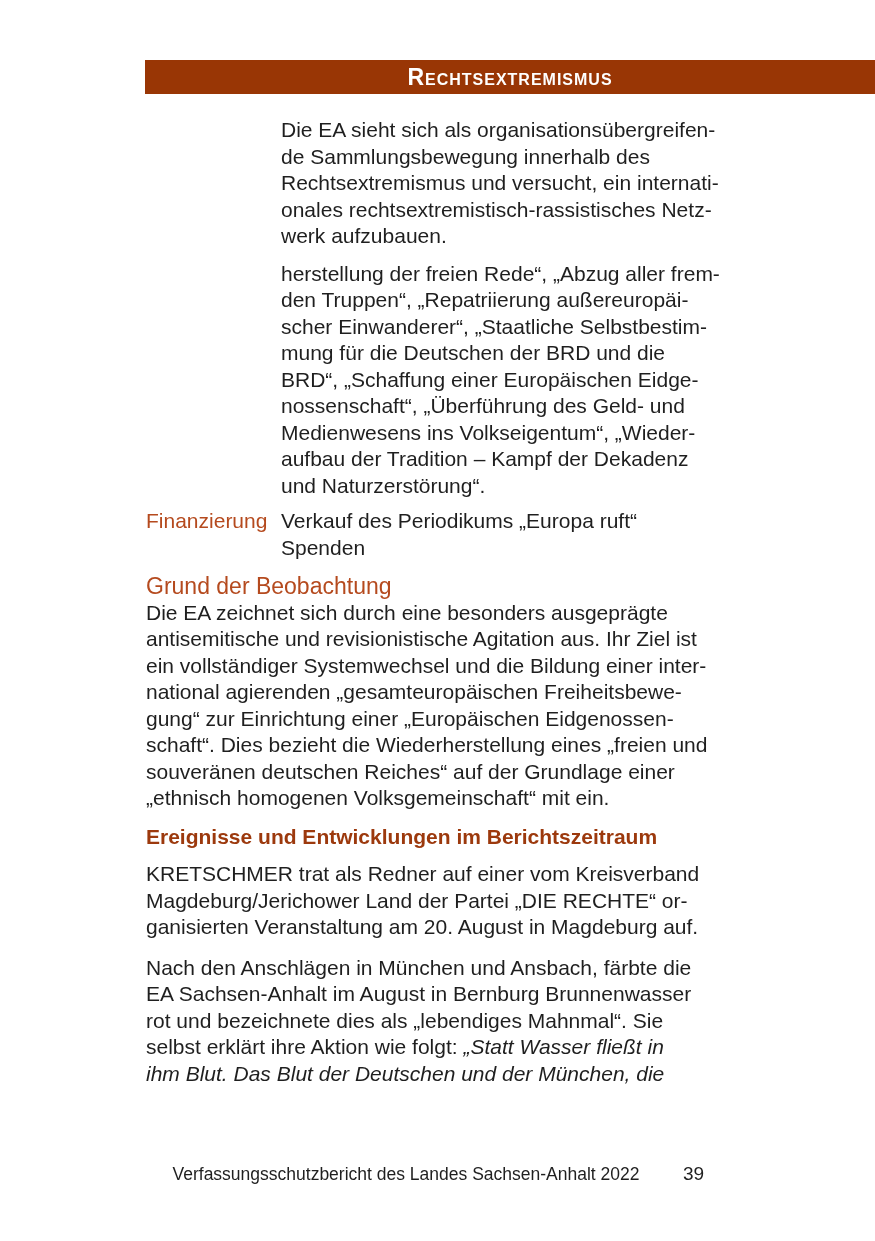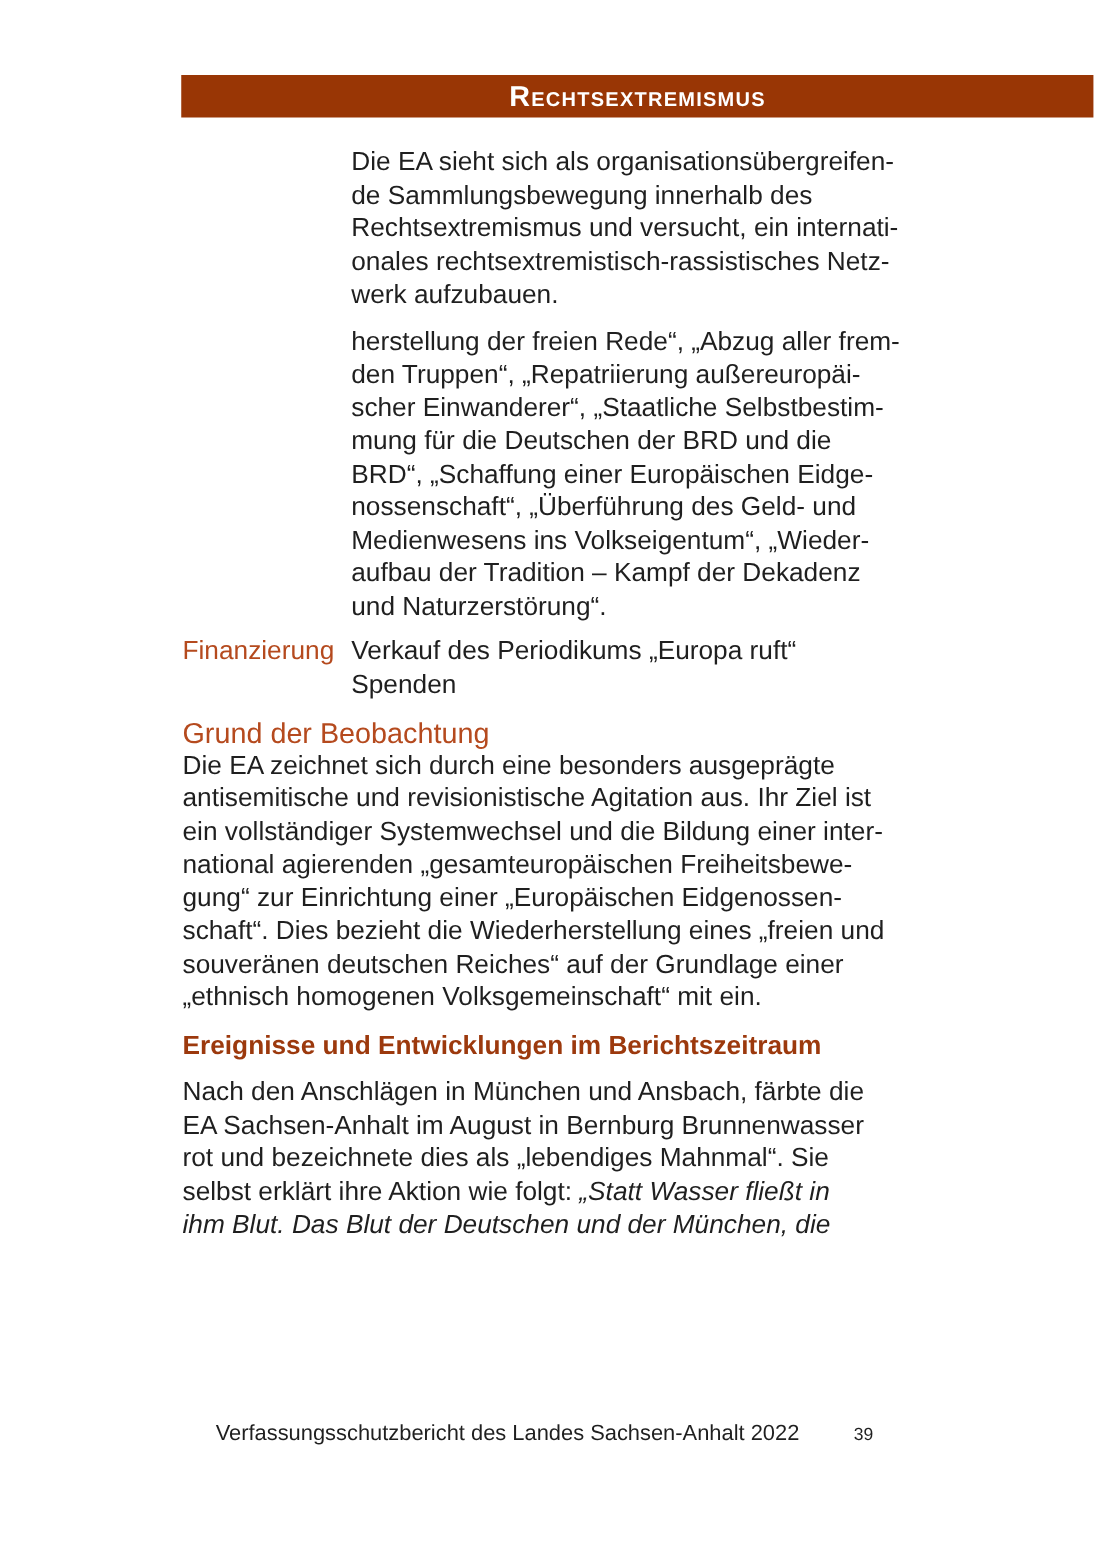--- a/index.html
+++ b/index.html
@@ -33,21 +33,21 @@
   .section-heading {
     font-size:21px; font-weight:bold; color:#9c390d;
     margin:12px 0 11px 0; line-height:26.5px;
   }
   .spaced { margin:0 0 14px 0; }
   .footer {
     position:absolute; top:1136px; left:146px; width:620px;
     display:flex; align-items:baseline; font-size:17.5px; color:#1f1f1f;
   }
   .footer-text { width:520px; text-align:center; }
-  .footer-page { font-size:14px; padding-left:17px; }
+  .footer-page { font-size:19px; padding-left:17px;margin-top:27px; }
   em { font-style:italic; }
 </style>
 </head>
 <body>
 
 <div class="page">
 
   <header class="banner">
     <span class="banner-title">Rechtsextremismus</span>
   </header>
@@ -83,20 +83,23 @@
 ein vollständiger Systemwechsel und die Bildung einer inter-
 national agierenden „gesamteuropäischen Freiheitsbewe-
 gung“ zur Einrichtung einer „Europäischen Eidgenossen-
 schaft“. Dies bezieht die Wiederherstellung eines „freien und
 souveränen deutschen Reiches“ auf der Grundlage einer
 „ethnisch homogenen Volksgemeinschaft“ mit ein.</p>
     </section>
 
     <section>
       <h2 class="section-heading">Ereignisse und Entwicklungen im Berichtszeitraum</h2>
+      <p class="para spaced">KRETSCHMER trat als Redner auf einer vom Kreisverband
+Magdeburg/Jerichower Land der Partei „DIE RECHTE“ or-
+ganisierten Veranstaltung am 20. August in Magdeburg auf.</p>
       <p class="para spaced"><span>Nach den Anschlägen in München und Ansbach, färbte die
 EA Sachsen-Anhalt im August in Bernburg Brunnenwasser
 rot und bezeichnete dies als „lebendiges Mahnmal“. Sie
 selbst erklärt ihre Aktion wie folgt: </span><em>„Statt Wasser fließt in
 ihm Blut. Das Blut der Deutschen und der München, die</em></p>
     </section>
 
   </main>
 
   <footer class="footer">

